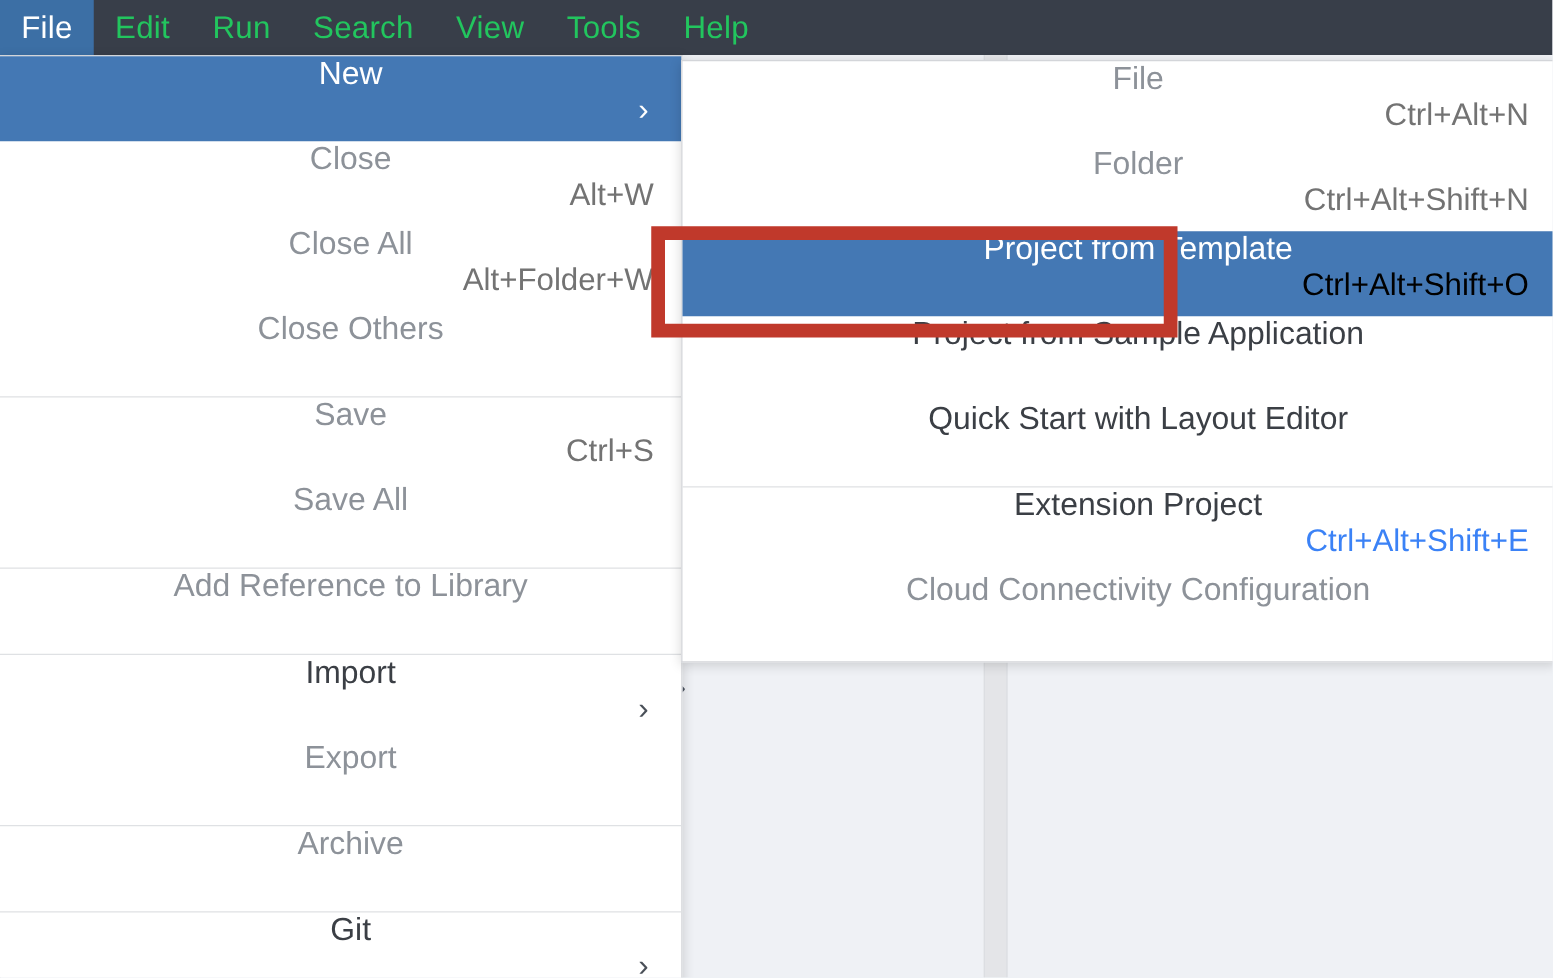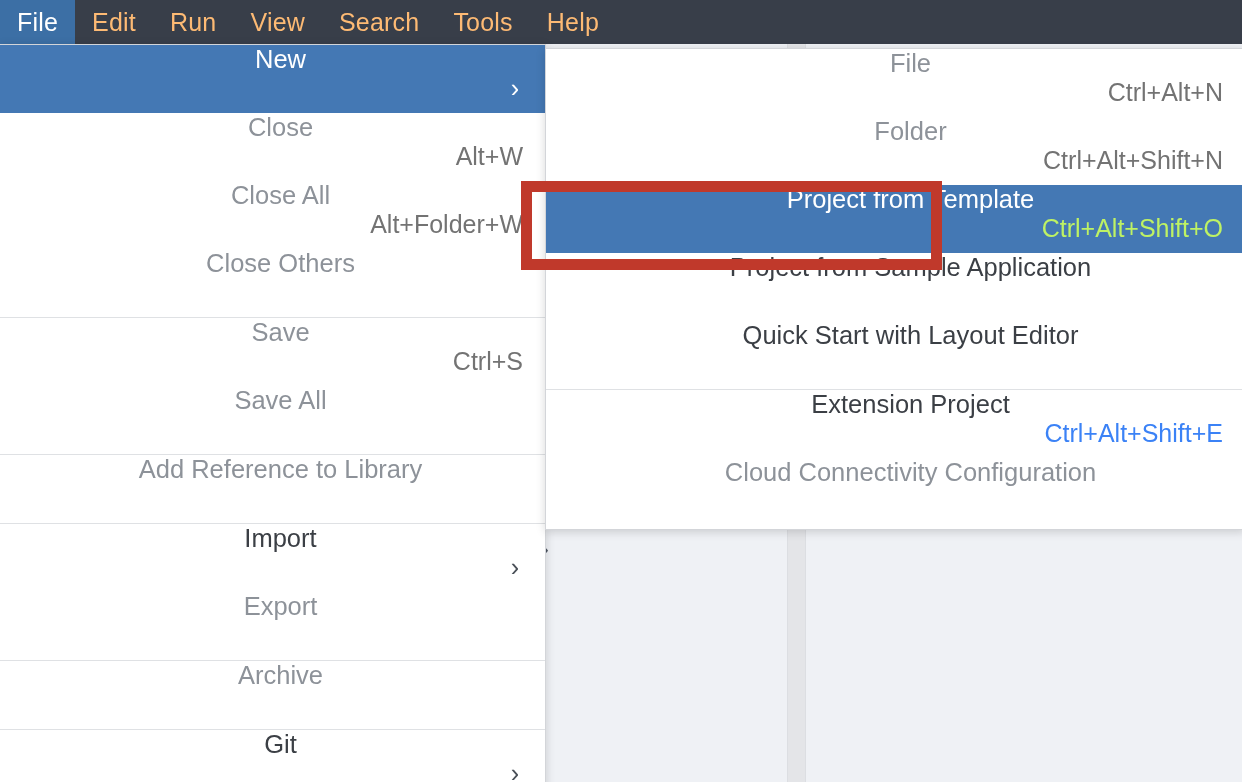--- a/index.html
+++ b/index.html
@@ -41,21 +41,21 @@
   
   .menubar {
     position:absolute; left:0; top:0;
     width:1242px; height:44px;
     background:#383e49;
     display:flex; align-items:stretch;
   }
   .menubar-item {
     display:flex; align-items:center;
     padding:0 17px;
-    color:#fdba74;
+    color:#22c55e;
     font-size:25px;
     letter-spacing:0.2px;
     white-space:nowrap;
   }
   .menubar-item.active {
     background:#3c6fa5;
     color:#ffffff;
   }
 
   
@@ -84,21 +84,21 @@
     margin-left:auto;
     color:#3b82f6;
     font-size:25px;
   }
   .menu-row.disabled .mr-label { color:#8d9299; }
   .menu-row.disabled .mr-accel { color:#737373; }
   .menu-row.selected {
     background:#4478b4;
   }
   .menu-row.selected .mr-label { color:#ffffff; }
-  .menu-row.selected .mr-accel { color:#bef264; }
+  .menu-row.selected .mr-accel { color:#000000; }
   .menu-row .chevron {
     margin-left:auto;
     font-size:25px;
     color:#4a5058;
     padding-right:4px;
   }
   .menu-row.selected .chevron { color:#ffffff; }
 
   .menu-sep {
     height:1px;
@@ -133,24 +133,24 @@
       <div class="menubar-item active">
         <span>File</span>
       </div>
       <div class="menubar-item">
         <span>Edit</span>
       </div>
       <div class="menubar-item">
         <span>Run</span>
       </div>
       <div class="menubar-item">
+        <span>Search</span>
+      </div>
+      <div class="menubar-item">
         <span>View</span>
-      </div>
-      <div class="menubar-item">
-        <span>Search</span>
       </div>
       <div class="menubar-item">
         <span>Tools</span>
       </div>
       <div class="menubar-item">
         <span>Help</span>
       </div>
     </div>
 
   <div class="menu-panel" id="file-menu">

